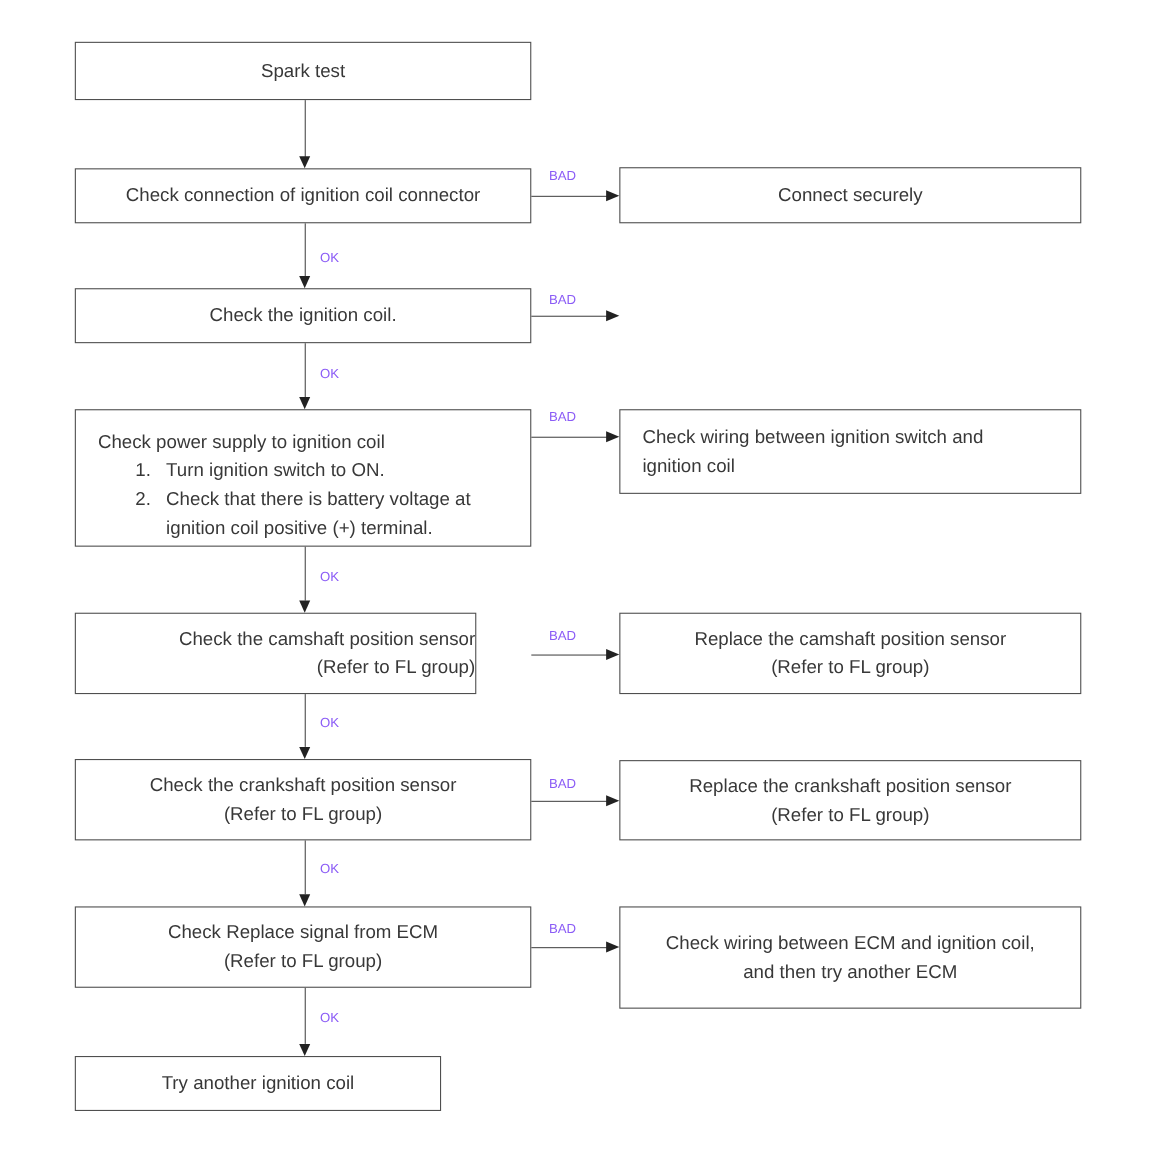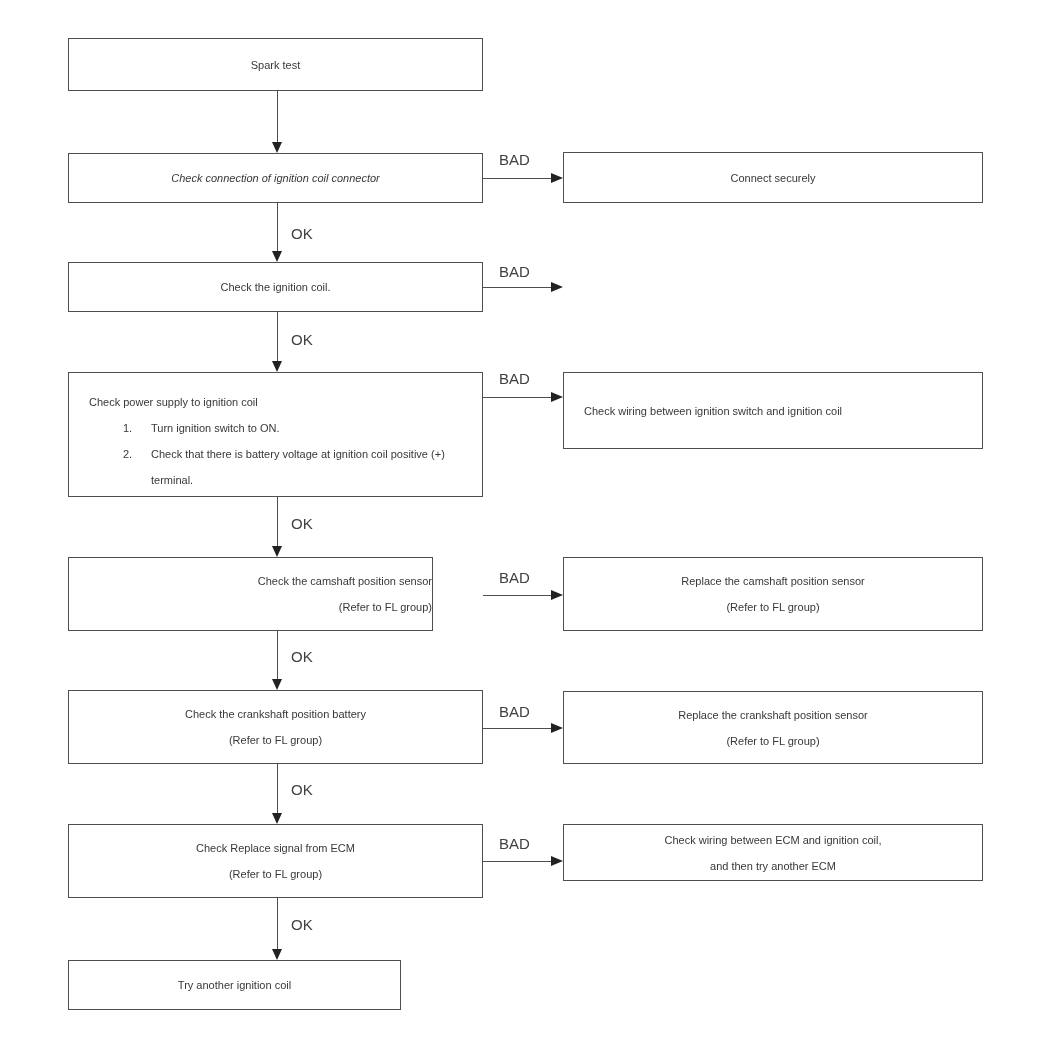--- a/index.html
+++ b/index.html
@@ -14,21 +14,21 @@
   .box {
     position:absolute;
     border:1.5px solid #4f4f4f;
     background:#ffffff;
     box-sizing:border-box;
     display:flex;
     flex-direction:column;
     align-items:center;
     justify-content:center;
     text-align:center;
-    font-size:11px;
+    font-size:17px;
     line-height:26px;
     color:#383838;
   }
   .box.left {
     align-items:flex-start;
     text-align:left;
   }
   .box.top {
     justify-content:flex-start;
   }
@@ -44,36 +44,36 @@
     border-top:11px solid #222222;
   }
   .ah-right {
     position:absolute; width:0; height:0;
     border-top:5px solid transparent;
     border-bottom:5px solid transparent;
     border-left:12px solid #222222;
   }
   .lbl {
     position:absolute;
-    font-size:15px;
-    color:#404040;
+    font-size:12px;
+    color:#8b5cf6;
     line-height:20px;
     white-space:nowrap;
   }
 </style>
 </head>
 <body>
 
 <div class="fc">
 
   <div class="box" style="left:68px;top:38px;width:415px;height:53px;">
     <div>Spark test</div>
   </div>
 
-  <div class="box" style="left:68px;top:153px;width:415px;height:50px;font-style:italic;">
+  <div class="box" style="left:68px;top:153px;width:415px;height:50px;">
     <div>Check connection of ignition coil connector</div>
   </div>
 
   <div class="box" style="left:68px;top:262px;width:415px;height:50px;">
     <div>Check the ignition coil.</div>
   </div>
 
   <div class="box left top" style="left:68px;top:372px;width:415px;height:125px;padding:12px 0 0 20px;justify-content:center;">
     <div>Check power supply to ignition coil</div>
     <div class="step">
@@ -85,21 +85,21 @@
       <span class="step-text">Check that there is battery voltage at ignition coil positive (+) terminal.</span>
     </div>
   </div>
 
   <div class="box" style="left:68px;top:557px;width:365px;height:74px;align-items:flex-end;">
     <div>Check the camshaft position sensor</div>
     <div>(Refer to FL group)</div>
   </div>
 
   <div class="box" style="left:68px;top:690px;width:415px;height:74px;">
-    <div>Check the crankshaft position battery</div>
+    <div>Check the crankshaft position sensor</div>
     <div>(Refer to FL group)</div>
   </div>
 
   <div class="box" style="left:68px;top:824px;width:415px;height:74px;">
     <div>Check Replace signal from ECM</div>
     <div>(Refer to FL group)</div>
   </div>
 
   <div class="box" style="left:68px;top:960px;width:333px;height:50px;">
     <div>Try another ignition coil</div>
@@ -117,21 +117,21 @@
   <div class="box" style="left:563px;top:557px;width:420px;height:74px;">
     <div>Replace the camshaft position sensor</div>
     <div>(Refer to FL group)</div>
   </div>
 
   <div class="box" style="left:563px;top:691px;width:420px;height:73px;">
     <div>Replace the crankshaft position sensor</div>
     <div>(Refer to FL group)</div>
   </div>
 
-  <div class="box" style="left:563px;top:824px;width:420px;height:57px;">
+  <div class="box" style="left:563px;top:824px;width:420px;height:93px;">
     <div>Check wiring between ECM and ignition coil,</div>
     <div>and then try another ECM</div>
   </div>
 
   <div class="vline" style="left:277px;top:91px;height:52px;"></div>
   <div class="ah-down" style="left:272px;top:142px;"></div>
 
   <div class="vline" style="left:277px;top:203px;height:49px;"></div>
   <div class="ah-down" style="left:272px;top:251px;"></div>
 

